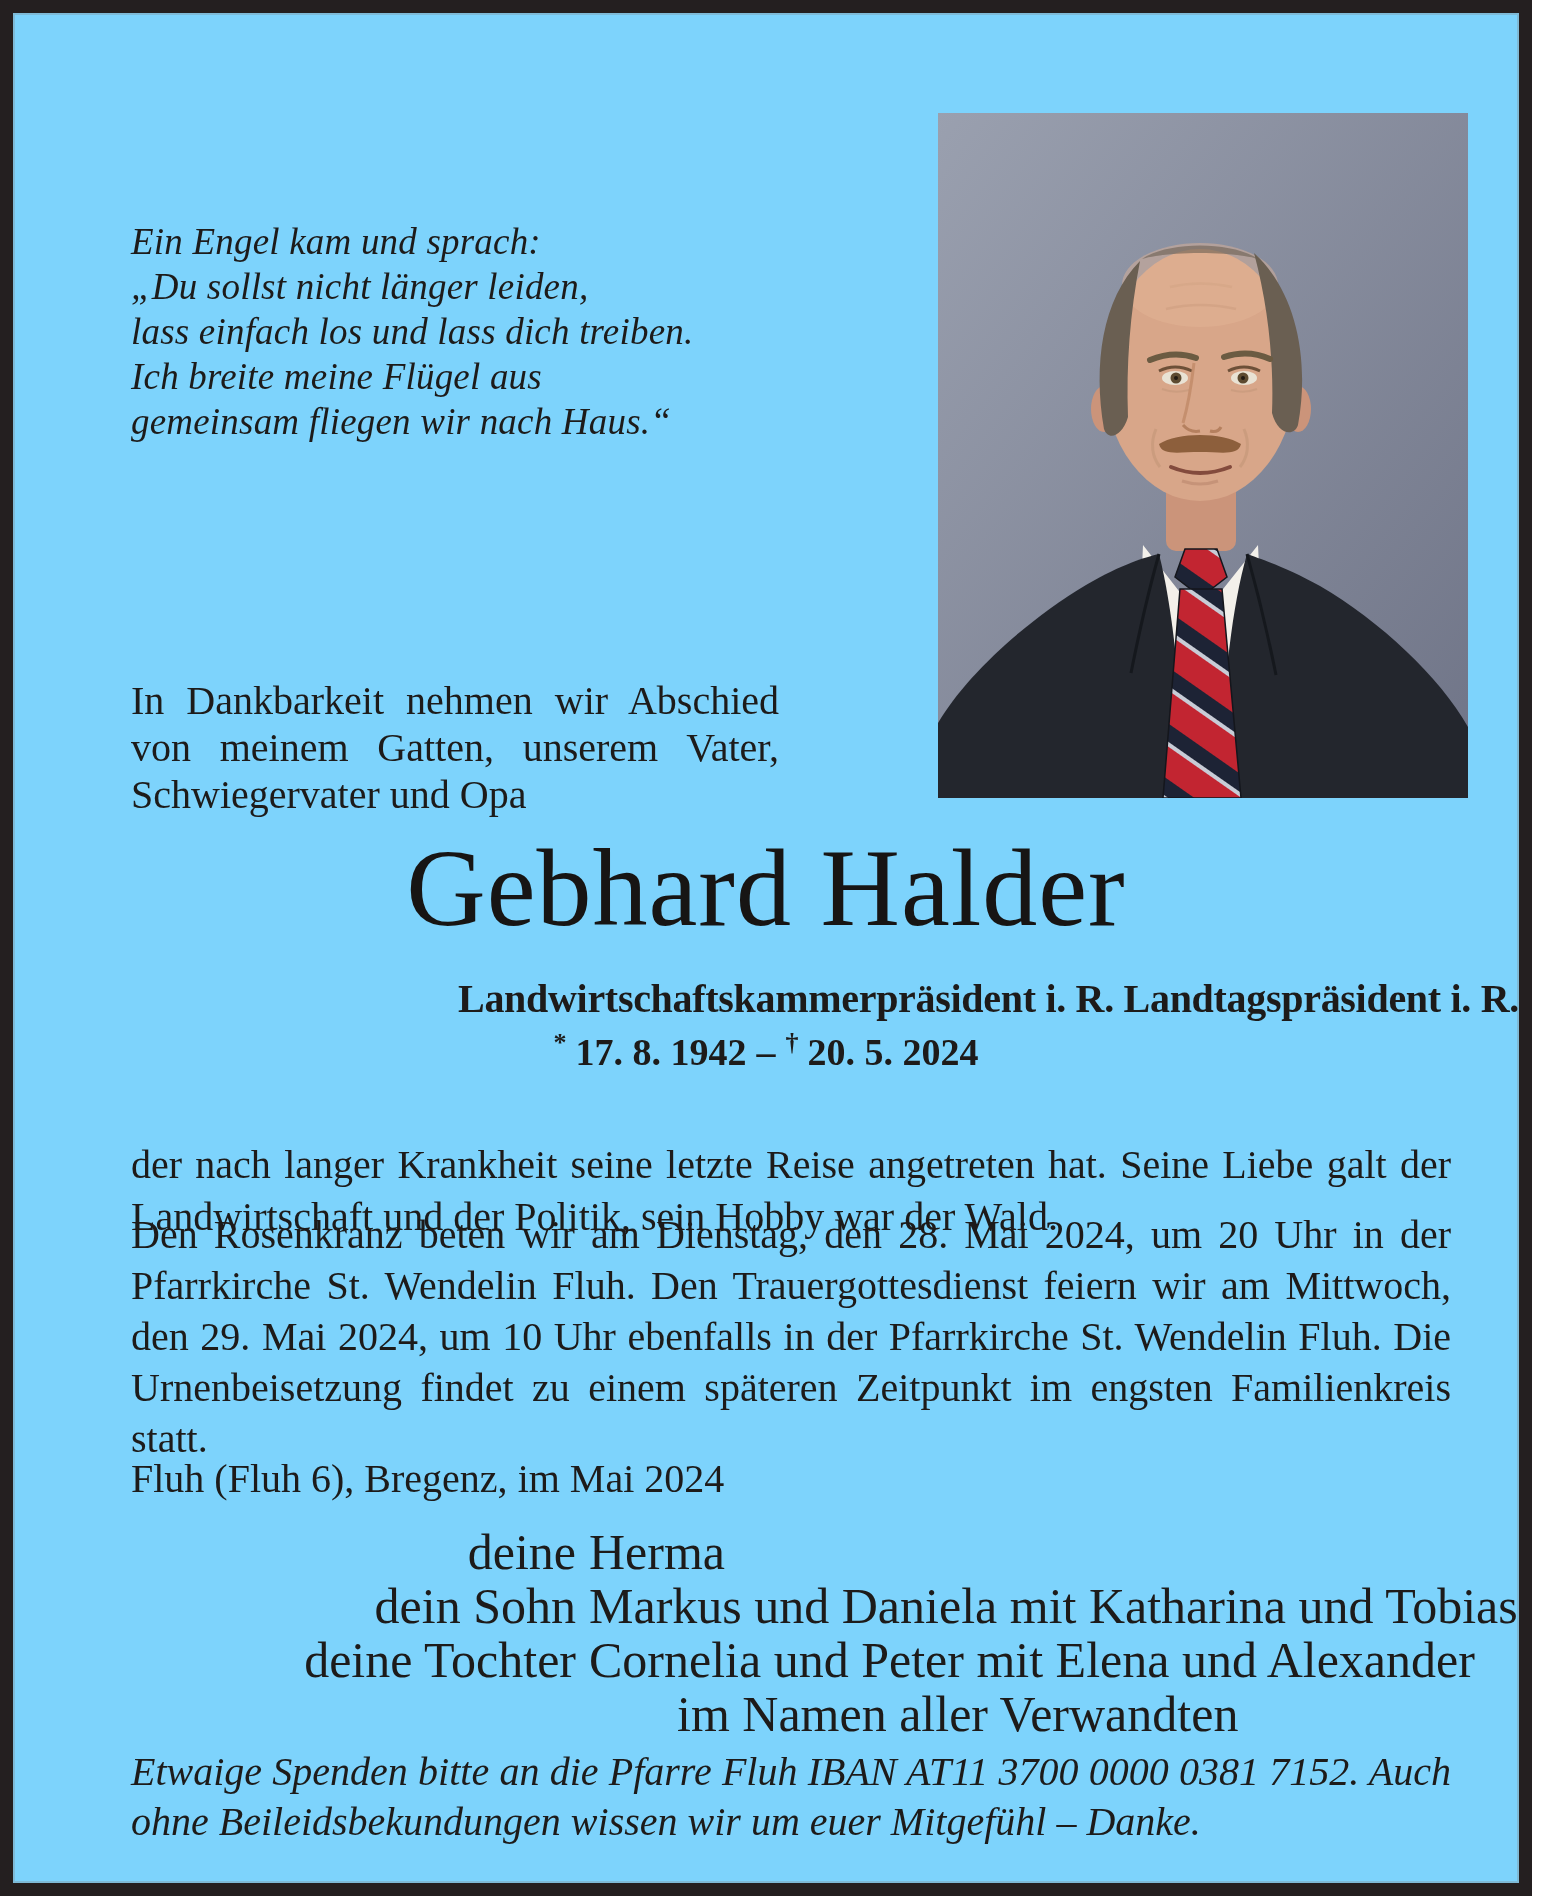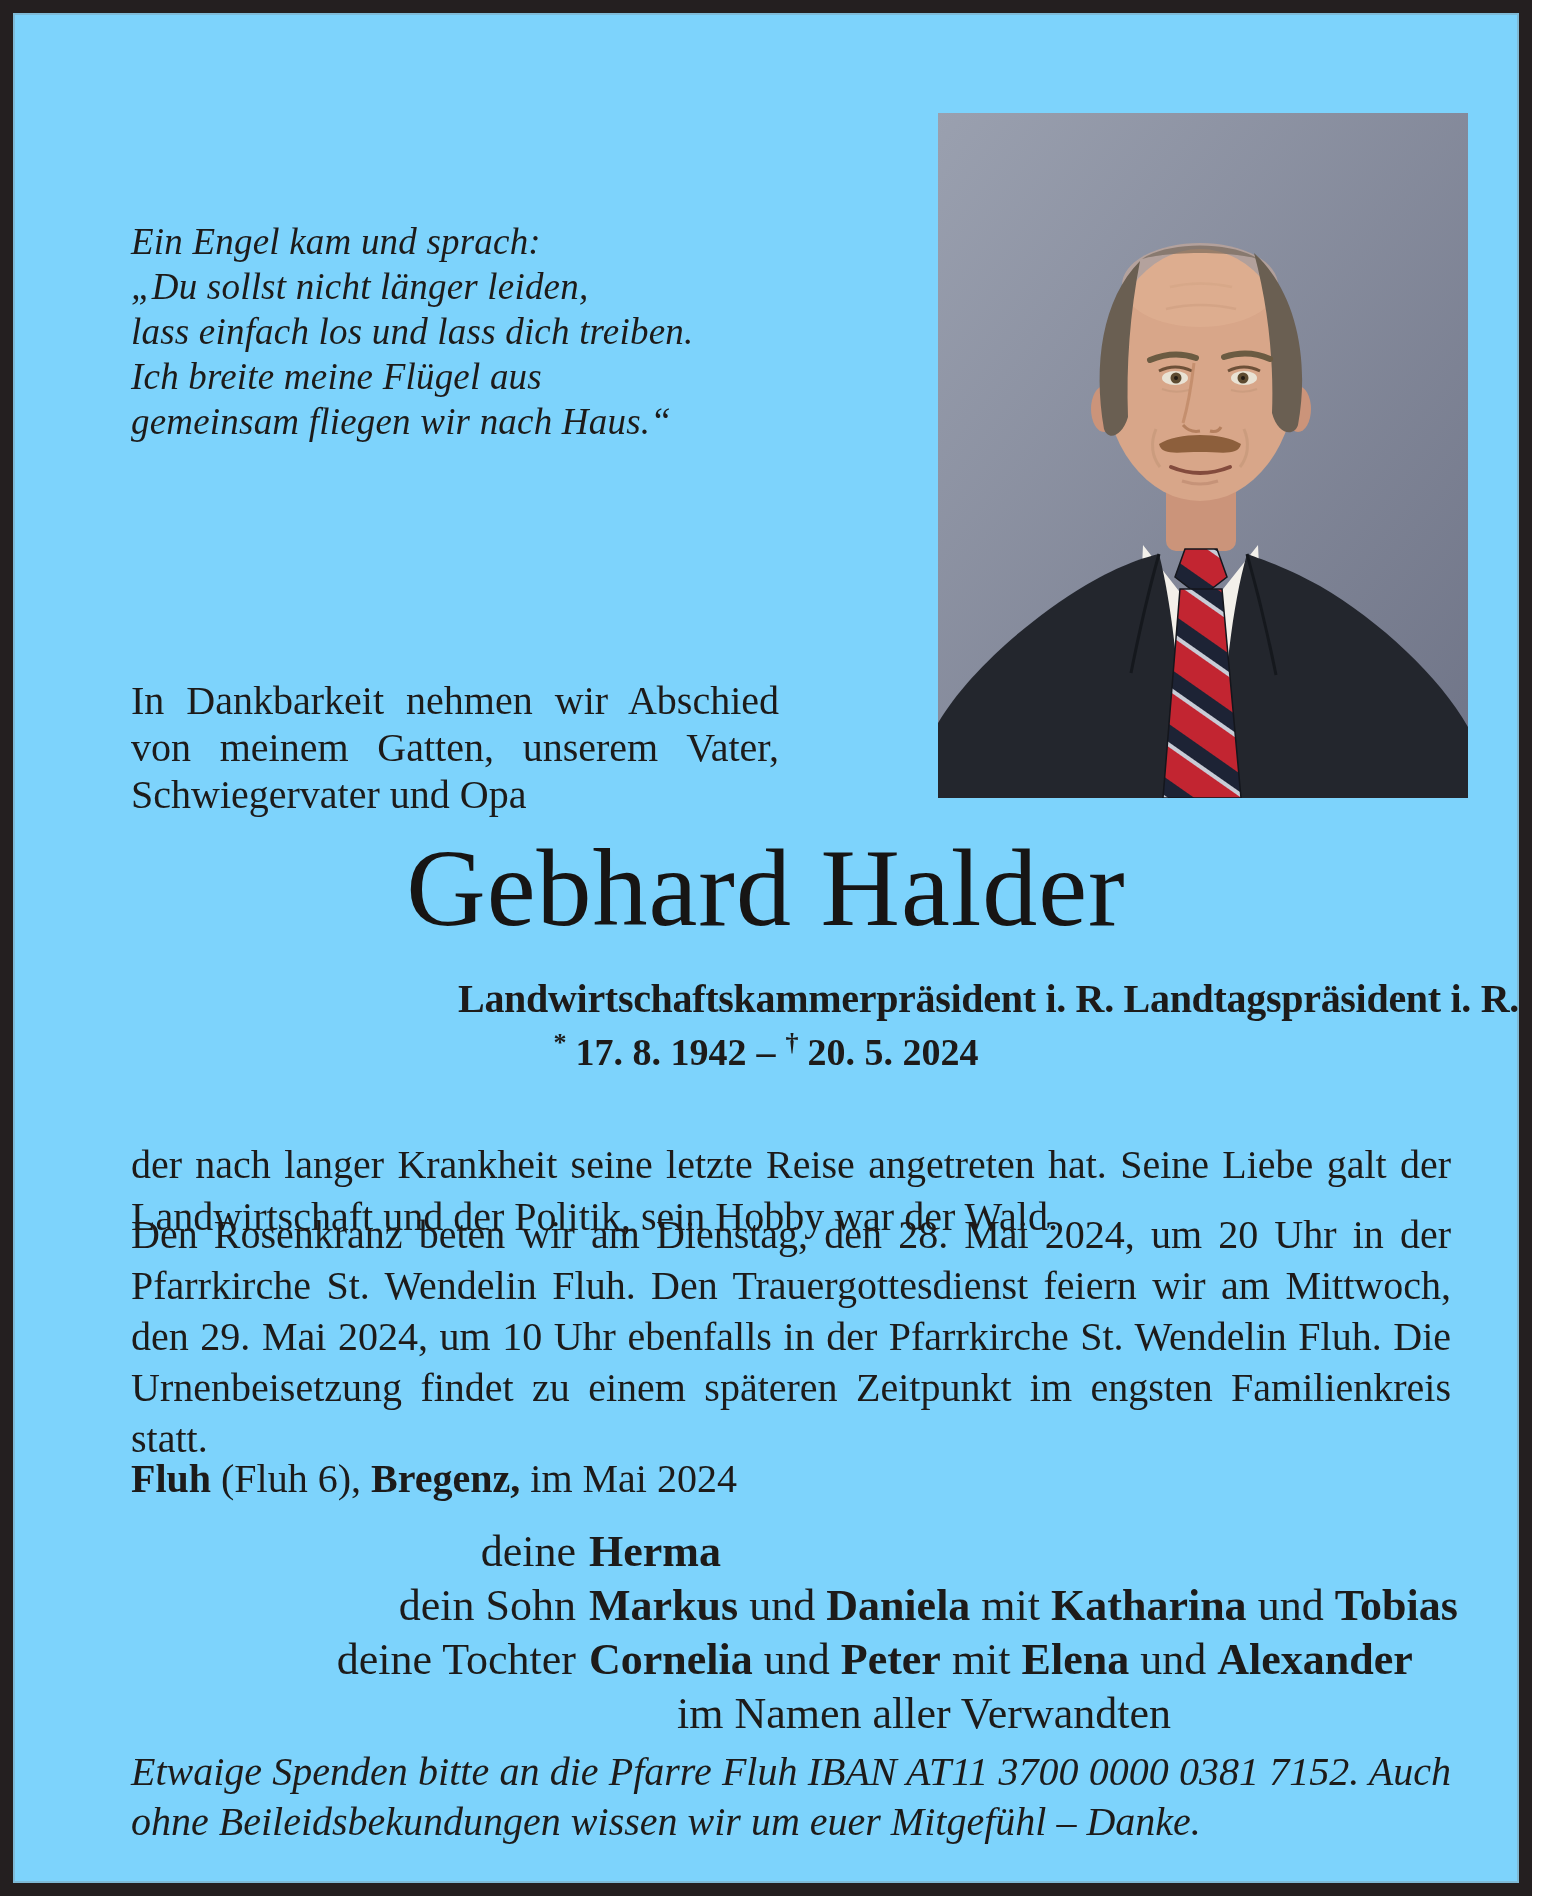--- a/index.html
+++ b/index.html
@@ -62,31 +62,31 @@
   .date-sep { margin:0 10px; }
 
   .para { left:118px; width:1320px; font-size:40px; text-align:justify; }
   .para-obituary { top:1126px; line-height:52px; }
   .para-service  { top:1196px; line-height:51px; }
 
   .place-line { left:118px; top:1442px; font-size:40px; line-height:1.2; white-space:nowrap; }
 
   .family {
     left:118px; top:1512px; width:1330px;
-    font-size:44px; line-height:54px;
+    font-size:50px; line-height:54px;
   }
   .family-row { display:flex; }
   .family-label {
     flex:none; width:458px;
     text-align:right; padding-right:13px; box-sizing:border-box;
   }
   .family-names { flex:1; white-space:nowrap; }
   .family-closing { margin-left:546px; }
 
-  .bold { font-weight:bold;margin-top:39px; }
+  .bold { font-weight:normal;margin-top:39px; }
 
   .donation {
     left:118px; top:1734px; width:1320px;
     font-size:40px; line-height:50px;
     text-align:justify;
     font-style:italic;
   }
 </style>
 </head>
 <body>

